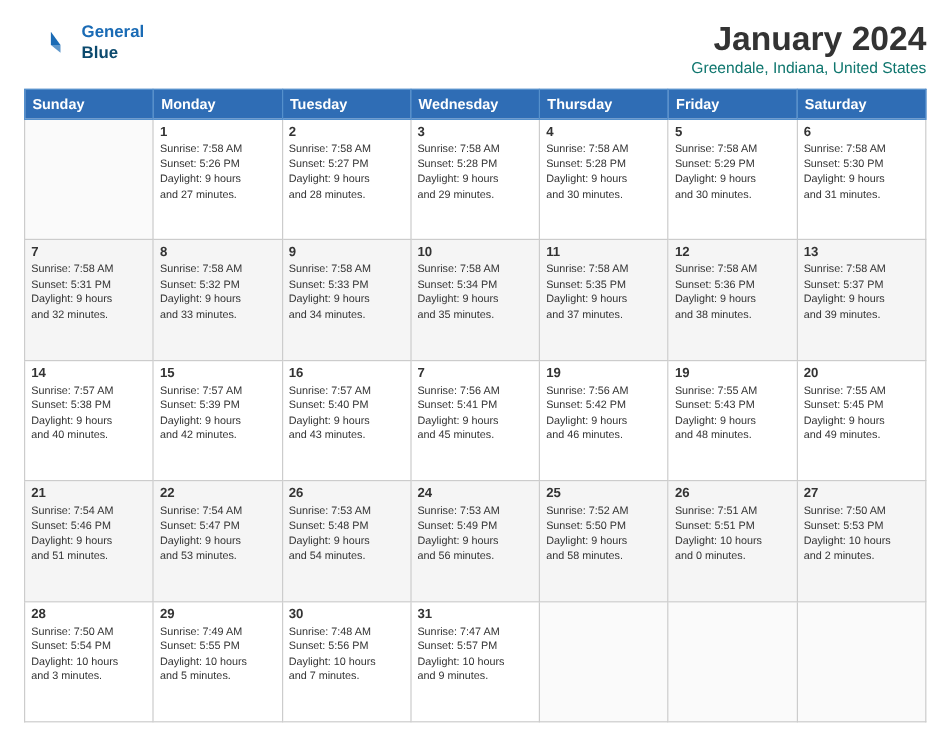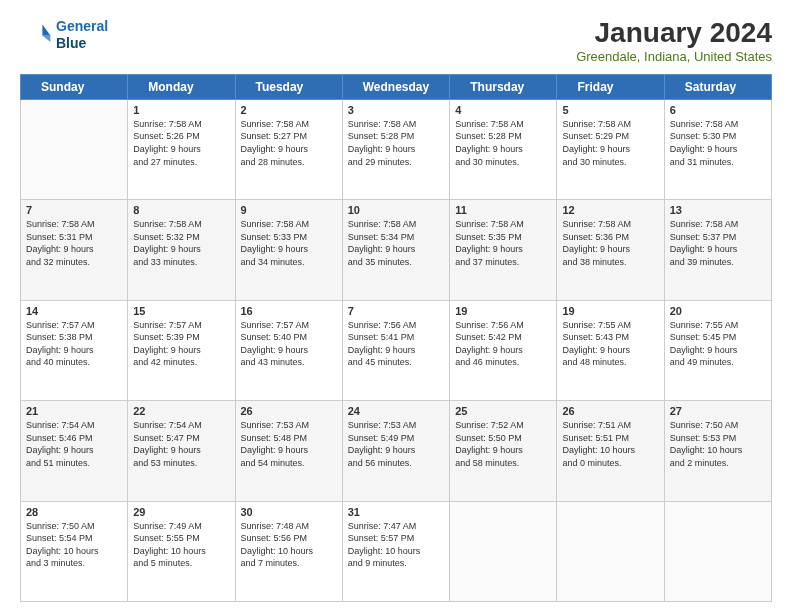--- a/index.html
+++ b/index.html
@@ -18,22 +18,22 @@
       flex-direction: column;
     }
     .top-section {
       display: flex;
       justify-content: space-between;
       align-items: flex-start;
       margin-bottom: 10px;
     }
     .logo {
       display: flex;
-      align-items: flex-start;
-      gap: 4px;
+      align-items: flex-end;
+      gap: 16px;
     }
     .logo-text {
       font-size: 14px;
       font-weight: bold;
       color: #333;
       line-height: 1.2;
     }
     .logo-text span {
       color: #1a6bb5;
     }
@@ -45,33 +45,33 @@
       text-align: right;
     }
     .month-title {
       font-size: 28px;
       font-weight: bold;
       color: #333;
       line-height: 1.1;
     }
     .location {
       font-size: 13px;
-      color: #4d7c0f;
+      color: #0f766e;
     }
     .calendar-table {
       width: 100%;
       border-collapse: collapse;
       flex: 1;
     }
     .calendar-table th {
       background-color: #2f6db5;
       color: #fff;
       font-size: 12px;
       font-weight: bold;
-      padding: 5px 20px;
+      padding: 5px 6px;
       text-align: left;
       border: 1px solid #5590cc;
     }
     .calendar-table td {
       border: 1px solid #ccc;
       vertical-align: top;
       padding: 4px 5px;
       font-size: 9.5px;
       color: #333;
       width: calc(100% / 7);

